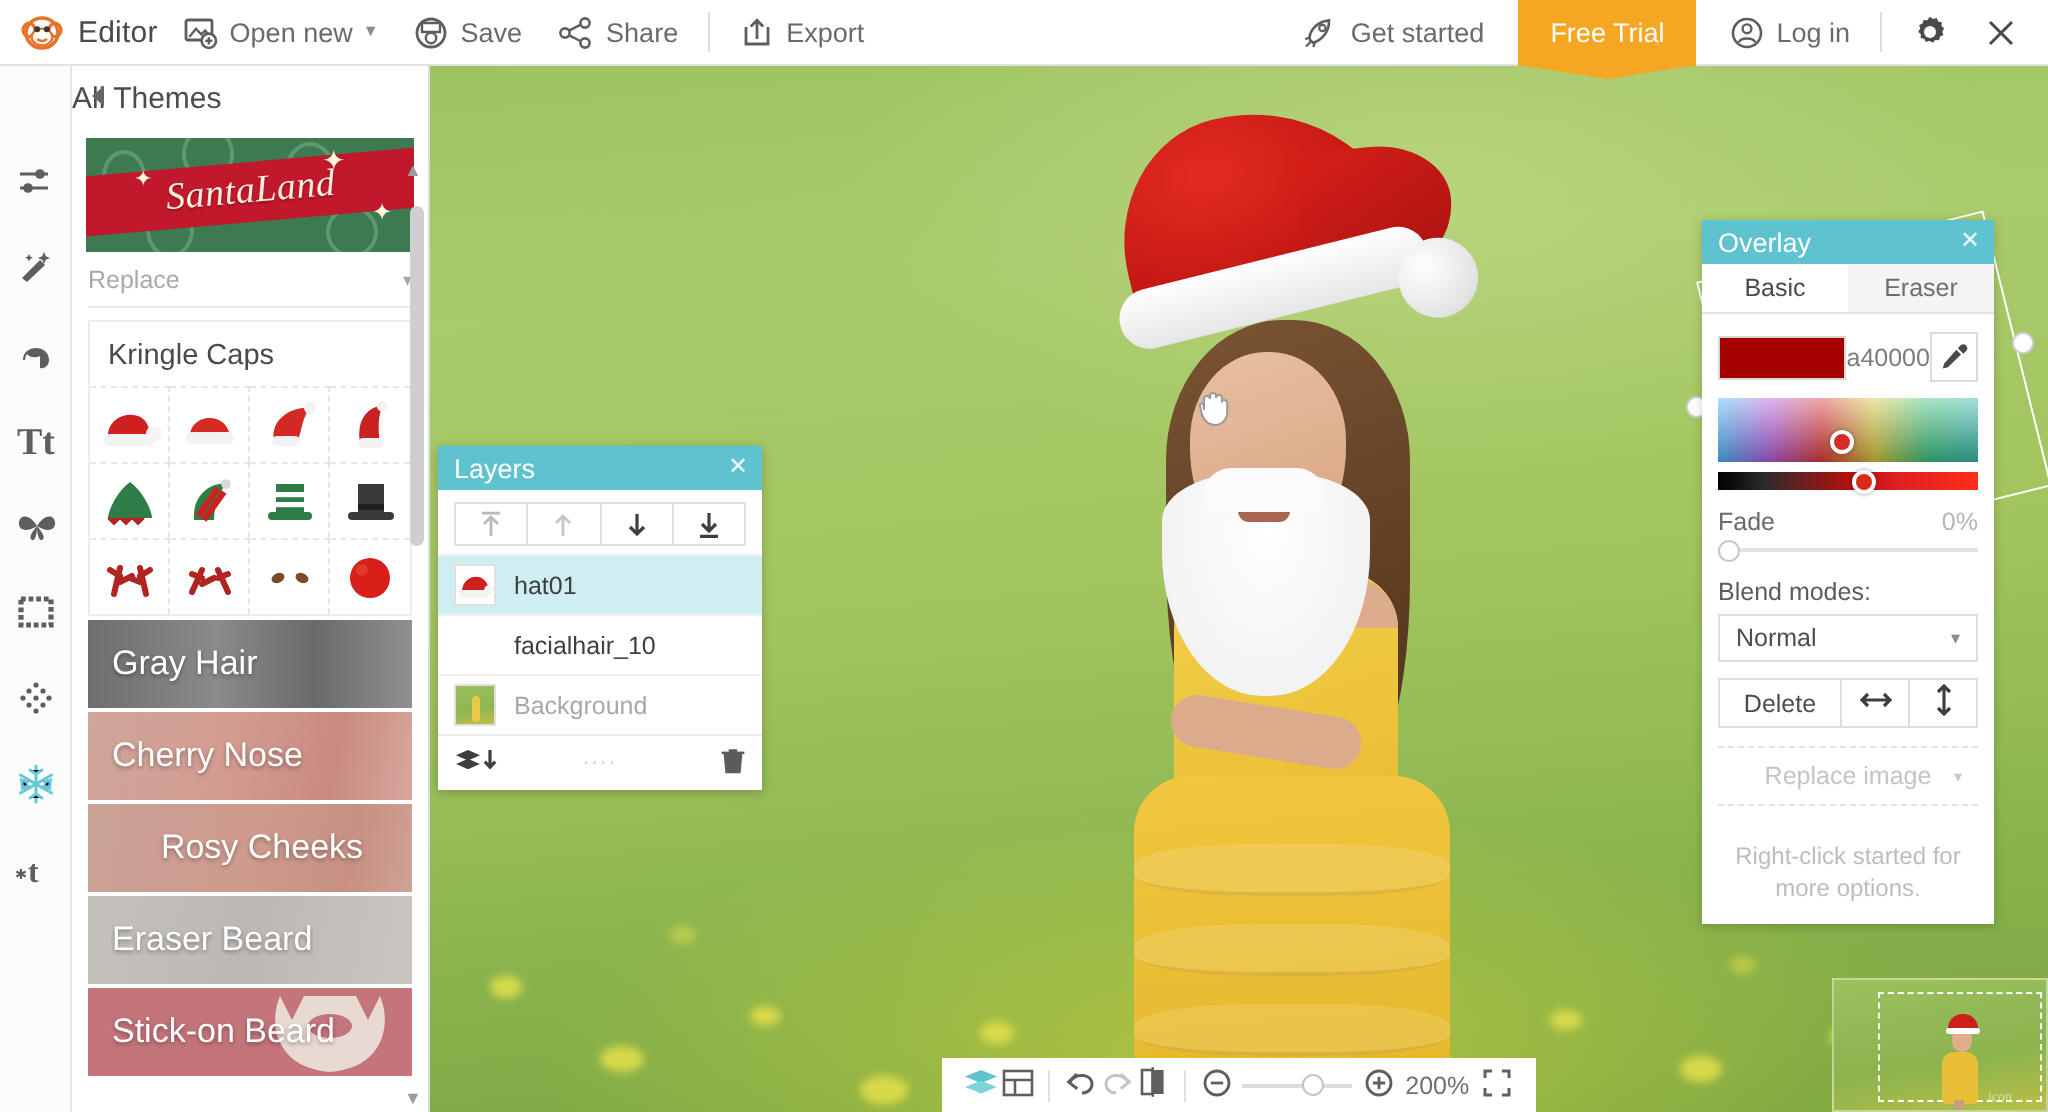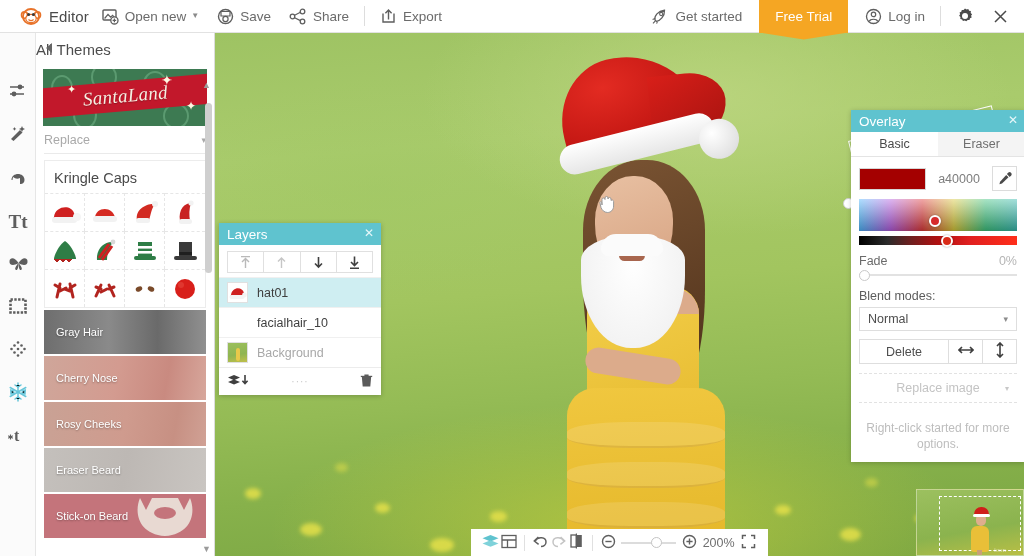--- a/index.html
+++ b/index.html
@@ -13,21 +13,21 @@
   }
 
   
   #topbar {
     position:absolute; left:0; top:0; width:1024px; height:33px;
     background:#fff; border-bottom:1px solid #e2e2e2;
     display:flex; align-items:center; z-index:40;
   }
   .tb-item { display:flex; align-items:center; height:33px; padding:0 9px; cursor:pointer; white-space:nowrap; }
   .tb-item .lbl { font-size:13.5px; color:#6b6b6b; margin-left:6px; }
-  #logo-wrap { display:flex; align-items:center; padding-left:20px; padding-right:4px; }
+  #logo-wrap { display:flex; align-items:center; padding-left:10px; padding-right:4px; }
   #logo-text { font-size:15px; color:#4a4a4a; margin-left:7px; letter-spacing:.1px;}
   .tb-sep { width:1px; height:20px; background:#ddd; margin:0 6px; }
   .caret-sm { margin-left:5px; font-size:8px; color:#8a8a8a; line-height:1; }
   #tb-right { margin-left:auto; display:flex; align-items:center; height:33px; padding-right:6px;}
   #freetrial {
     background:#f5a623; color:#fff; font-size:13.5px;
     padding:0 16px; height:33px; display:flex; align-items:center;
     position:relative; margin:0 8px; cursor:pointer;
   }
   #freetrial:after{
@@ -75,21 +75,21 @@
   #kringle-title { font-size:14.5px; color:#4a4a4a; padding:9px 9px 7px 9px; }
   #hat-grid { display:grid; grid-template-columns:repeat(4,1fr); }
   .hat-cell { height:38px; border-top:1px dashed #e6e6e6; border-right:1px dashed #e6e6e6;
      display:flex; align-items:center; justify-content:center; cursor:pointer; }
   .hat-cell:nth-child(4n) { border-right:none; }
   .swatch-row { margin:0 8px; }
   .cat-row {
     height:44px; margin-top:2px; position:relative; display:flex; align-items:center;
     cursor:pointer; overflow:hidden;
   }
-  .cat-row .cat-lbl { position:relative; z-index:2; color:#fff; font-size:11px; padding-left:12px;
+  .cat-row .cat-lbl { position:relative; z-index:2; color:#fff; font-size:17px; padding-left:12px;
      text-shadow:0 1px 2px rgba(0,0,0,.35); }
   #scroll-track { position:absolute; right:2px; top:57px; width:7px; bottom:8px; }
   #scroll-thumb { position:absolute; right:2px; top:70px; width:7px; height:170px; background:#cfcfcf; border-radius:4px; }
   .arrow-up, .arrow-dn { position:absolute; right:1px; width:9px; text-align:center; color:#9b9b9b; font-size:9px; }
 
   
   #canvas {
     position:absolute; left:215px; top:33px; width:809px; height:523px; overflow:hidden;
     background:linear-gradient(175deg,#9ec363 0%,#a9cb6c 22%,#a2c55f 48%,#94bb55 66%,#87b14b 80%,#79a542 100%);
   }
@@ -183,21 +183,21 @@
   .layer-row { height:30px; display:flex; align-items:center; padding:0 8px; border-top:1px solid #f0f0f0; cursor:pointer; }
   .layer-row.sel { background:#cfeef2; }
   .layer-thumb { width:21px; height:21px; margin-right:9px; background:#fff; border:1px solid #e0e0e0; position:relative; overflow:hidden;}
   .layer-name { font-size:12.5px; color:#3f3f3f; }
   .layer-name.muted { color:#a8a8a8; }
   #layer-foot { height:28px; border-top:1px solid #ececec; display:flex; align-items:center; justify-content:space-between; padding:0 8px; position:relative;}
   #drag-dots { position:absolute; left:50%; transform:translateX(-50%); color:#c9c9c9; letter-spacing:1px; font-size:10px;}
 
   
   #overlay {
-    position:absolute; left:851px; top:110px; width:174px; z-index:35;
+    position:absolute; left:851px; top:110px; width:146px; z-index:35;
     background:#fff; box-shadow:0 1px 5px rgba(0,0,0,.2);
   }
   #ov-tabs { display:flex; border-bottom:1px solid #e4e4e4; }
   .ov-tab { flex:1; height:24px; display:flex; align-items:center; justify-content:center; font-size:12.5px; color:#6e6e6e; cursor:pointer; background:#f4f4f4;}
   .ov-tab.act { background:#fff; color:#4a4a4a; border-bottom:1px solid #fff; margin-bottom:-1px;}
   #ov-body { padding:9px 8px 8px 8px; }
   #color-row { display:flex; align-items:center; }
   #color-swatch { width:67px; height:22px; background:#a40000; border:1px solid #d6d6d6; }
   #hexval { flex:1; text-align:center; font-size:12.5px; color:#7d7d7d; }
   #eyedrop { width:25px; height:25px; border:1px solid #dcdcdc; display:flex; align-items:center; justify-content:center; cursor:pointer; }
@@ -580,21 +580,21 @@
     </div>
   </div>
 
   <div class="swatch-row">
     <div class="cat-row" style="background:linear-gradient(90deg,#6e6e6e,#8a8a8a 40%,#6a6a6a 70%,#909090);">
       <span class="cat-lbl">Gray Hair</span>
     </div>
     <div class="cat-row" style="background:linear-gradient(100deg,#cfa69a,#d39b90 45%,#c98a80 75%,#d7a79c);">
       <span class="cat-lbl">Cherry Nose</span>
     </div>
-    <div class="cat-row" style="background:linear-gradient(100deg,#c9a295,#cf9b8e 50%,#c79083 80%,#d0a195);">
+    <div class="cat-row" style="background:linear-gradient(100deg,#c9a295,#cf9b8e 50%,#c79083 80%,#d0a195);justify-content:center;">
       <span class="cat-lbl">Rosy Cheeks</span>
     </div>
     <div class="cat-row" style="background:linear-gradient(100deg,#c4c0bc,#bdb8b4 50%,#c9c5c1);">
       <span class="cat-lbl">Eraser Beard</span>
     </div>
     <div class="cat-row" style="background:#c4747b;">
       <span class="cat-lbl">Stick-on Beard</span>
       <svg style="position:absolute;right:4px;top:0;" width="74" height="44" viewBox="0 0 74 44">
         <path d="M12 4 L18 16 L24 4 L50 4 L56 16 L62 4 C68 18 64 40 37 42 C10 40 6 18 12 4Z" fill="#e8d9d2"></path>
         <ellipse cx="37" cy="19" rx="11" ry="6" fill="#c4747b"></ellipse>

